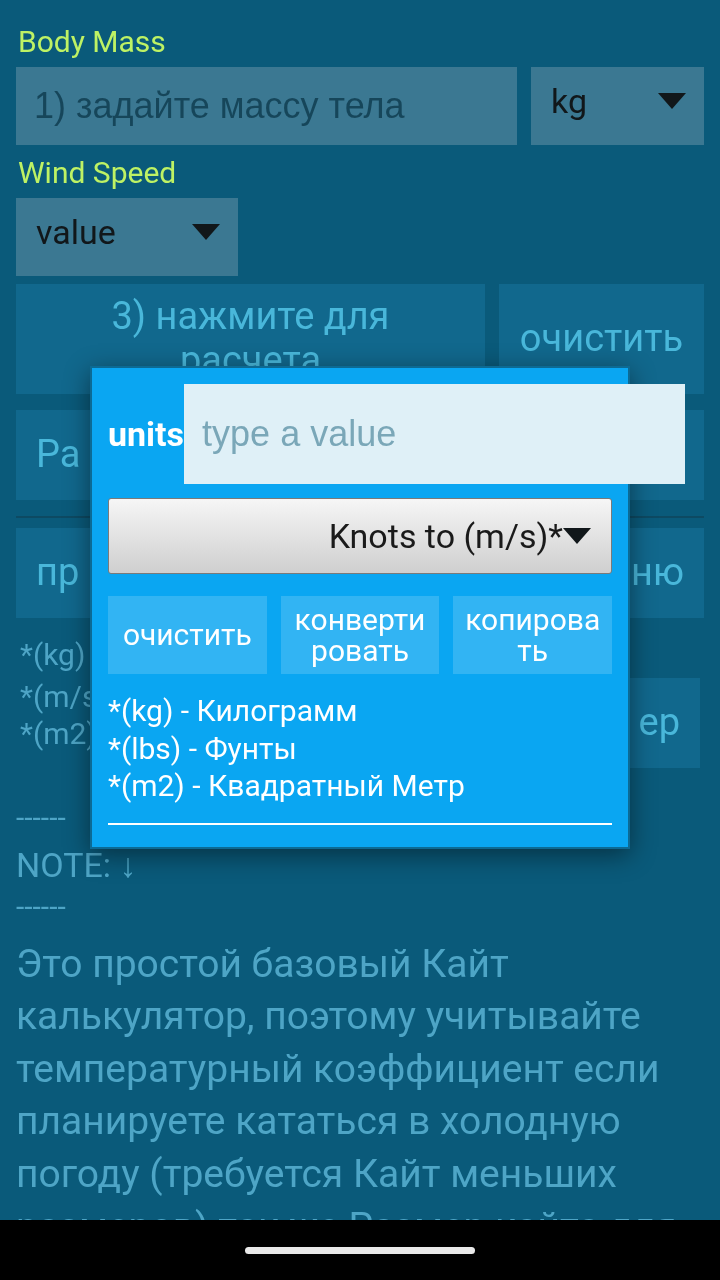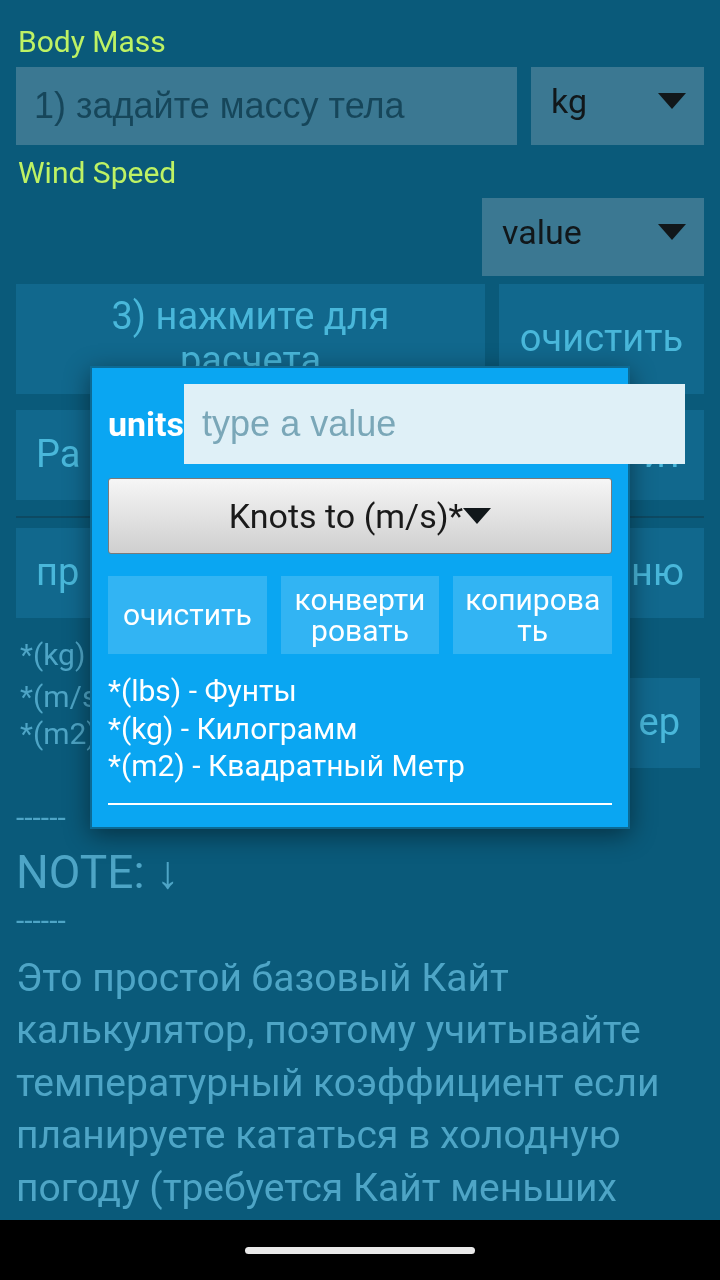--- a/index.html
+++ b/index.html
@@ -3,21 +3,21 @@
 <meta charset="utf-8">
 <style>
   * { box-sizing: border-box; margin: 0; padding: 0; }
   html, body { width: 720px; height: 1280px; overflow: hidden; font-family: Roboto, Arial, sans-serif; }
   body { background: #0a5a7a; position: relative; }
 
   .screen { position: absolute; inset: 0; padding: 14px 16px 0 16px; }
 
   .field-label { color: #bef264; font-size: 30px; margin: 10px 0 8px 2px; }
 
-  .row { display: flex; gap: 14px; margin-bottom: 4px; justify-content: flex-end; }
+  .row { display: flex; gap: 14px; margin-bottom: 4px; }
 
   .text-input {
     flex: 1;
     height: 78px;
     background: #3b7892;
     border: none;
     padding: 0 18px;
     font-size: 36px;
     color: #0d3a4d;
     outline: none;
@@ -54,59 +54,59 @@
     line-height: 1.15;
     height: 90px;
   }
   .calc-btn { flex: 1; height: 110px; padding: 6px 30px; font-size: 38px; }
   .clear-btn { width: 205px; height: 110px; }
   .half-btn { flex: 1; height: 90px; padding: 4px 10px; }
 
   .legend-area { padding: 2px 4px; }
   .legend-line { color: #4ea5c6; font-size: 30px; line-height: 1.25; }
   .dash-line { color: #4ea5c6; font-size: 30px; letter-spacing: 0; margin-top: 26px; }
-  .note-header { color: #4ea5c6; font-size: 46px; margin-top: 10px; }
+  .note-header { color: #4ea5c6; font-size: 34px; margin-top: 10px; }
   .note-body { color: #4ea5c6; font-size: 39px; line-height: 1.35; margin-top: 14px; }
 
   
   .modal-backdrop {
     position: absolute; inset: 0;
     background: rgba(0,0,0,0);
     display: flex; align-items: flex-start; justify-content: center;
   }
   .modal {
     margin-top: 366px;
     width: 540px;
     background: #0aa6f2;
     border: 2px solid #0c6a94;
     box-shadow: 0 6px 24px rgba(0,0,0,0.45);
     padding: 16px;
   }
   .modal-top { display: flex; align-items: center; gap: 0; margin-bottom: 14px; }
   .modal-label { color: #fff; font-size: 34px; font-weight: 700; }
   .modal-input {
     flex: 1;
-    height: 80px;
+    height: 100px;
     background: #dff0f7;
     border: none;
     padding: 0 18px;
     font-size: 36px;
     color: #7aa7b8;
     outline: none;
   }
   .modal-input::placeholder { color: #7aa7b8; }
 
   .modal-select {
     height: 76px;
     background: linear-gradient(#f6f6f6, #cfcfcf);
     border: 1px solid #7a7a7a;
     border-radius: 3px;
     display: flex;
     align-items: center;
-    justify-content: center;
+    justify-content: flex-end;
     padding: 0 20px;
     font-size: 34px;
     color: #1a1a1a;
     margin-bottom: 22px;
   }
 
   .modal-btn-row { display: flex; gap: 14px; margin-bottom: 18px; }
   .modal-btn {
     flex: 1;
     height: 78px;
@@ -208,22 +208,22 @@
     <div class="modal-select">
       <span>Knots to (m/s)*</span>
       <span class="caret-down"></span>
     </div>
     <div class="modal-btn-row">
       <div class="modal-btn">очистить</div>
       <div class="modal-btn">конверти ровать</div>
       <div class="modal-btn">копирова ть</div>
     </div>
     <div class="modal-legend">
+      <div>*(kg) - Килограмм</div>
       <div>*(lbs) - Фунты</div>
-      <div>*(kg) - Килограмм</div>
       <div>*(m2) - Квадратный Метр</div>
       <div class="underline-row"></div>
     </div>
   </div>
 </div>
 
 <div class="home-bar">
   <div class="home-indicator"></div>
 </div>
 

